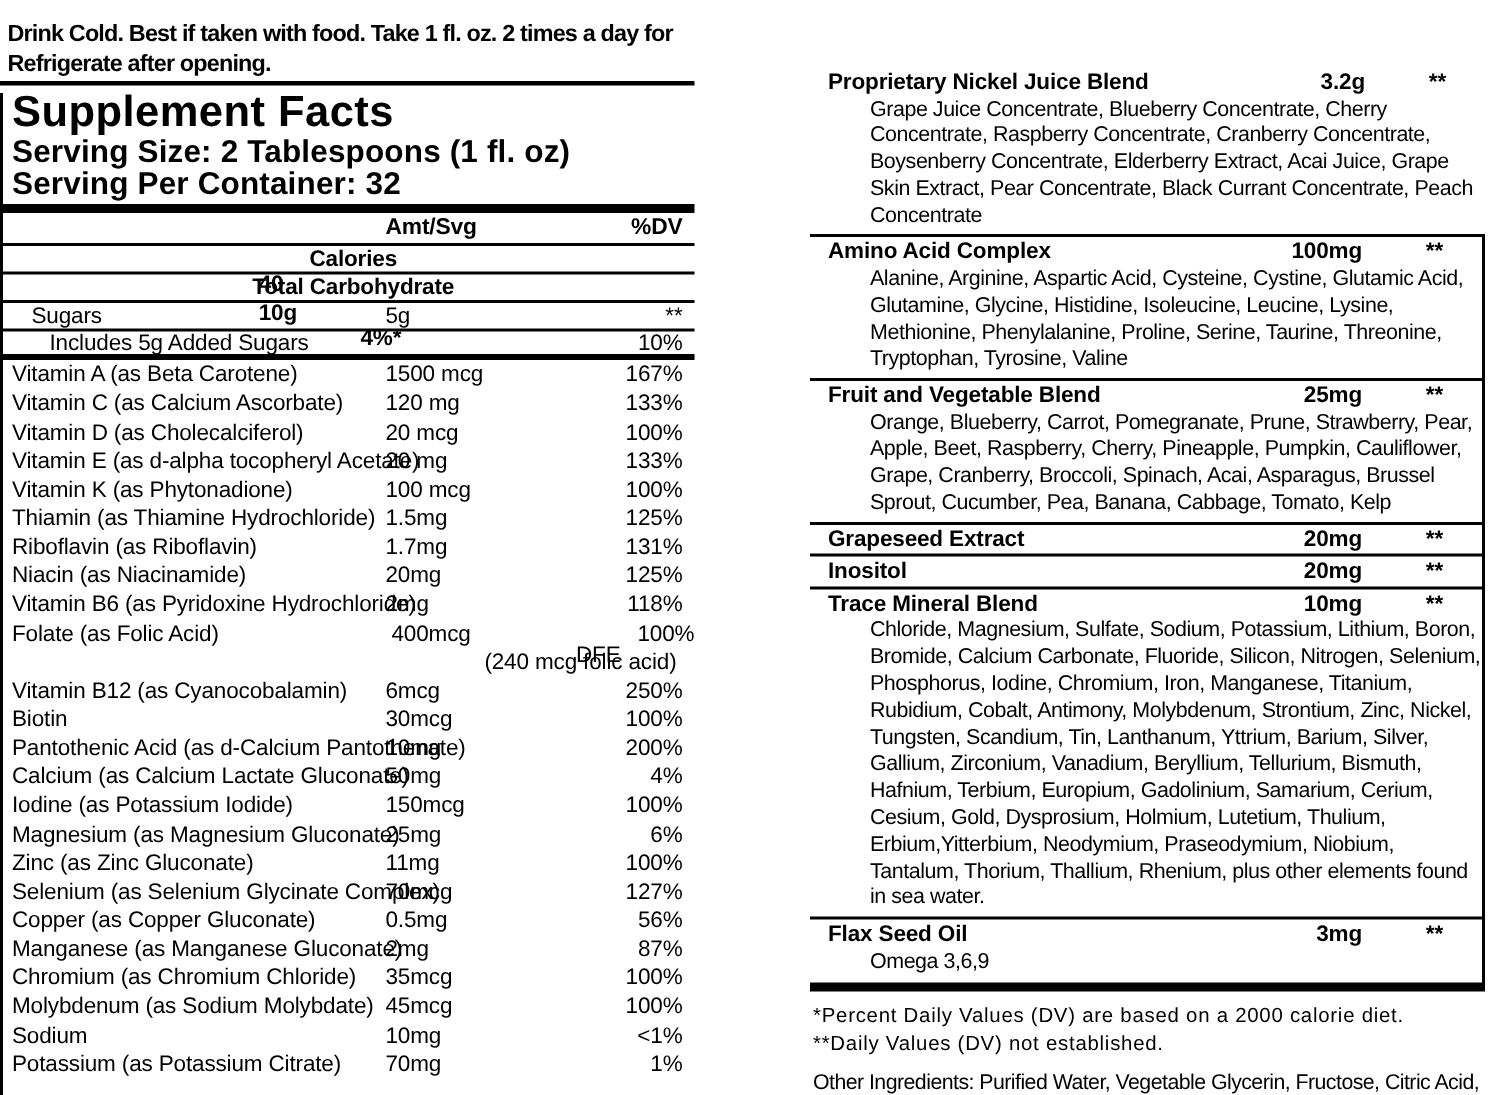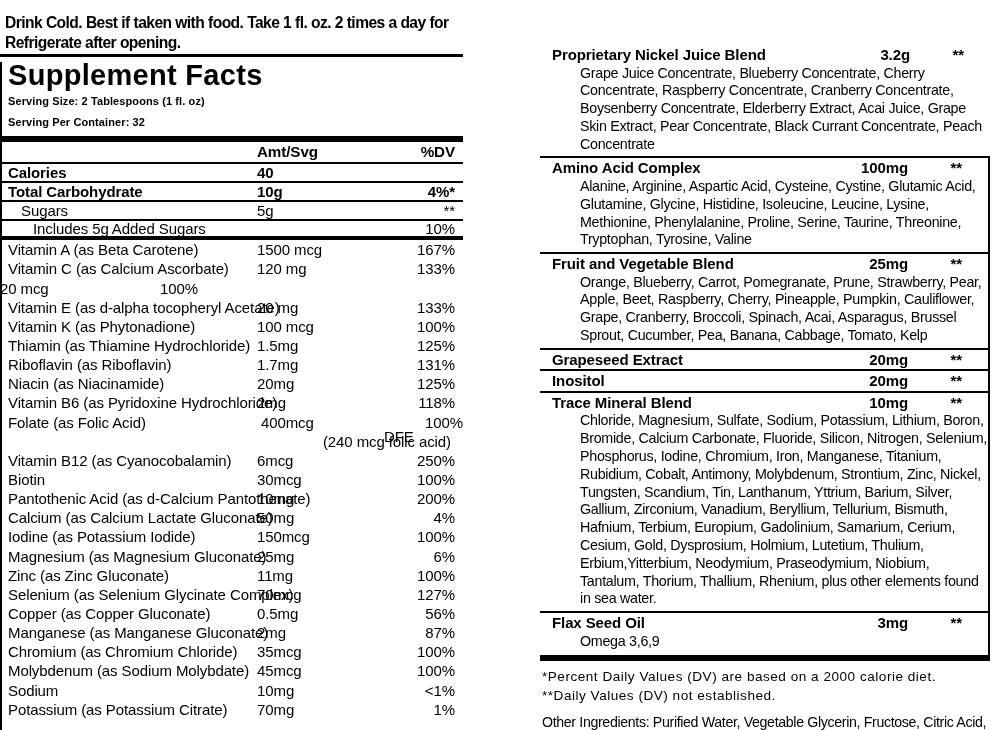--- a/index.html
+++ b/index.html
@@ -13,32 +13,32 @@
   
   .left-col{position:absolute;left:0;top:12px;width:463px;}
   .left-border{position:absolute;left:0;top:62px;bottom:0;width:2px;background:#000;}
 
   .directions{padding:1px 0 0 5px;font-weight:bold;font-size:15.6px;line-height:20.3px;letter-spacing:-0.55px;}
   .dir-line{white-space:nowrap;}
 
   .top-rule{height:3px;background:#000;}
 
   .sf-title{font-size:29px;font-weight:bold;letter-spacing:0.3px;padding-left:8px;line-height:31px;margin-top:3px;white-space:nowrap;}
-  .serving{font-size:11px;font-weight:bold;padding-left:8px;line-height:21.3px;white-space:nowrap;letter-spacing:0.1px;}
+  .serving{font-size:21px;font-weight:bold;padding-left:8px;line-height:21.3px;white-space:nowrap;letter-spacing:0.1px;}
   .head-bar{height:6px;background:#000;margin-top:3px;}
 
   .sf-row{display:flex;align-items:center;height:19.15px;box-sizing:border-box;font-size:15px;letter-spacing:-0.1px;}
   .sf-row .name{flex:1 1 0;min-width:0;white-space:nowrap;padding-left:8px;}
   .sf-row.ind1 .name{padding-left:21px;}
   .sf-row.ind2 .name{padding-left:33px;}
   .sf-row .amt{width:118px;flex:none;white-space:nowrap;}
   .sf-row .amt2{width:46px;flex:none;padding-left:5px;box-sizing:border-box;white-space:nowrap;margin-top:28px;}
   .sf-row .dv{width:88px;flex:none;text-align:right;padding-right:8px;box-sizing:border-box;white-space:nowrap;}
   .sf-row .dv.dv-narrow{width:38px;}
-  .sf-row.bold{font-weight:bold;}
+  .sf-row.bold{font-weight:bold;flex-direction:column;}
   .sf-row.rule-thin{border-bottom:2px solid #000;}
   .sf-row.rule-thick{border-bottom:4px solid #000;}
   .sf-row.header-row{height:21.5px;font-weight:bold;border-bottom:2.5px solid #000;font-size:15.2px;}
   .sf-row .note-text{flex:1;text-align:right;padding-right:12px;white-space:nowrap;}
 
   
   .right-col{position:absolute;left:540px;top:0;width:450px;}
   .right-spacer{height:45px;}
   .bordered-wrap{border-right:2px solid #000;}
 
@@ -99,20 +99,21 @@
           <span class="name">Vitamin A (as Beta Carotene)</span>
           <span class="amt">1500 mcg</span>
           <span class="dv">167%</span>
         </div>
         <div class="sf-row">
           <span class="name">Vitamin C (as Calcium Ascorbate)</span>
           <span class="amt">120 mg</span>
           <span class="dv">133%</span>
         </div>
         <div class="sf-row">
+          <span class="name">Vitamin D (as Cholecalciferol)</span>
           <span class="amt">20 mcg</span>
           <span class="dv">100%</span>
         </div>
         <div class="sf-row">
           <span class="name">Vitamin E (as d-alpha tocopheryl Acetate)</span>
           <span class="amt">20 mg</span>
           <span class="dv">133%</span>
         </div>
         <div class="sf-row">
           <span class="name">Vitamin K (as Phytonadione)</span>

